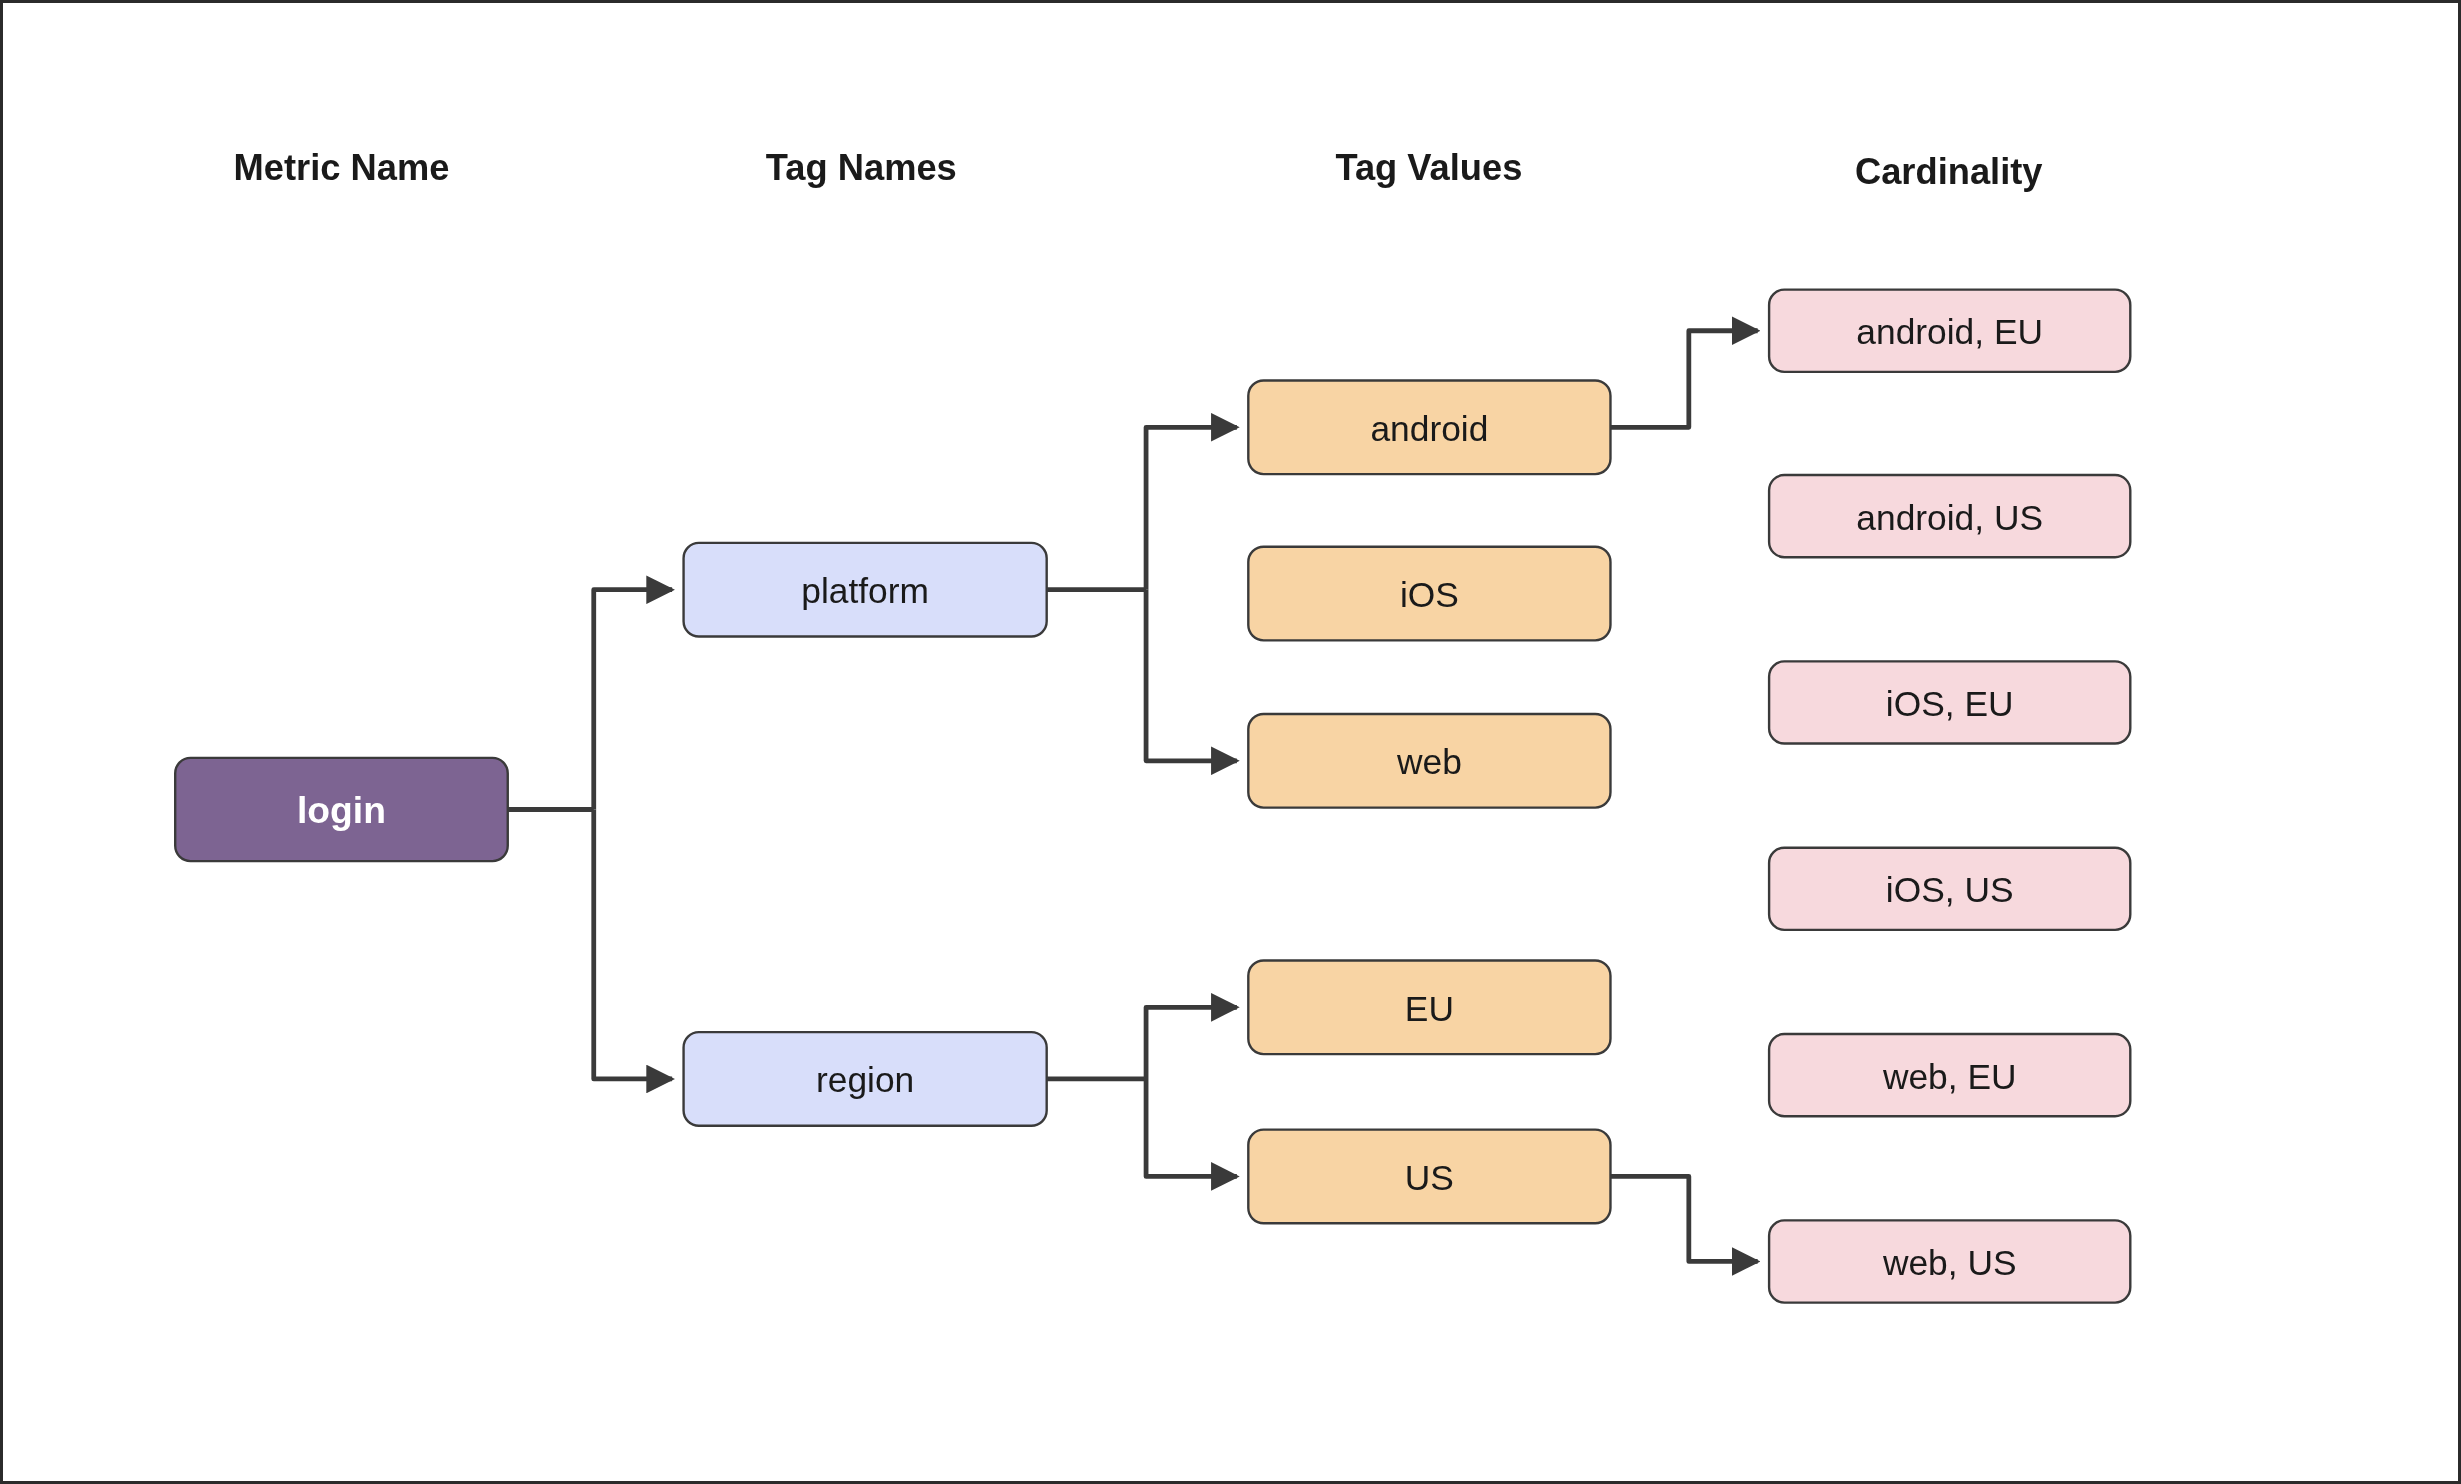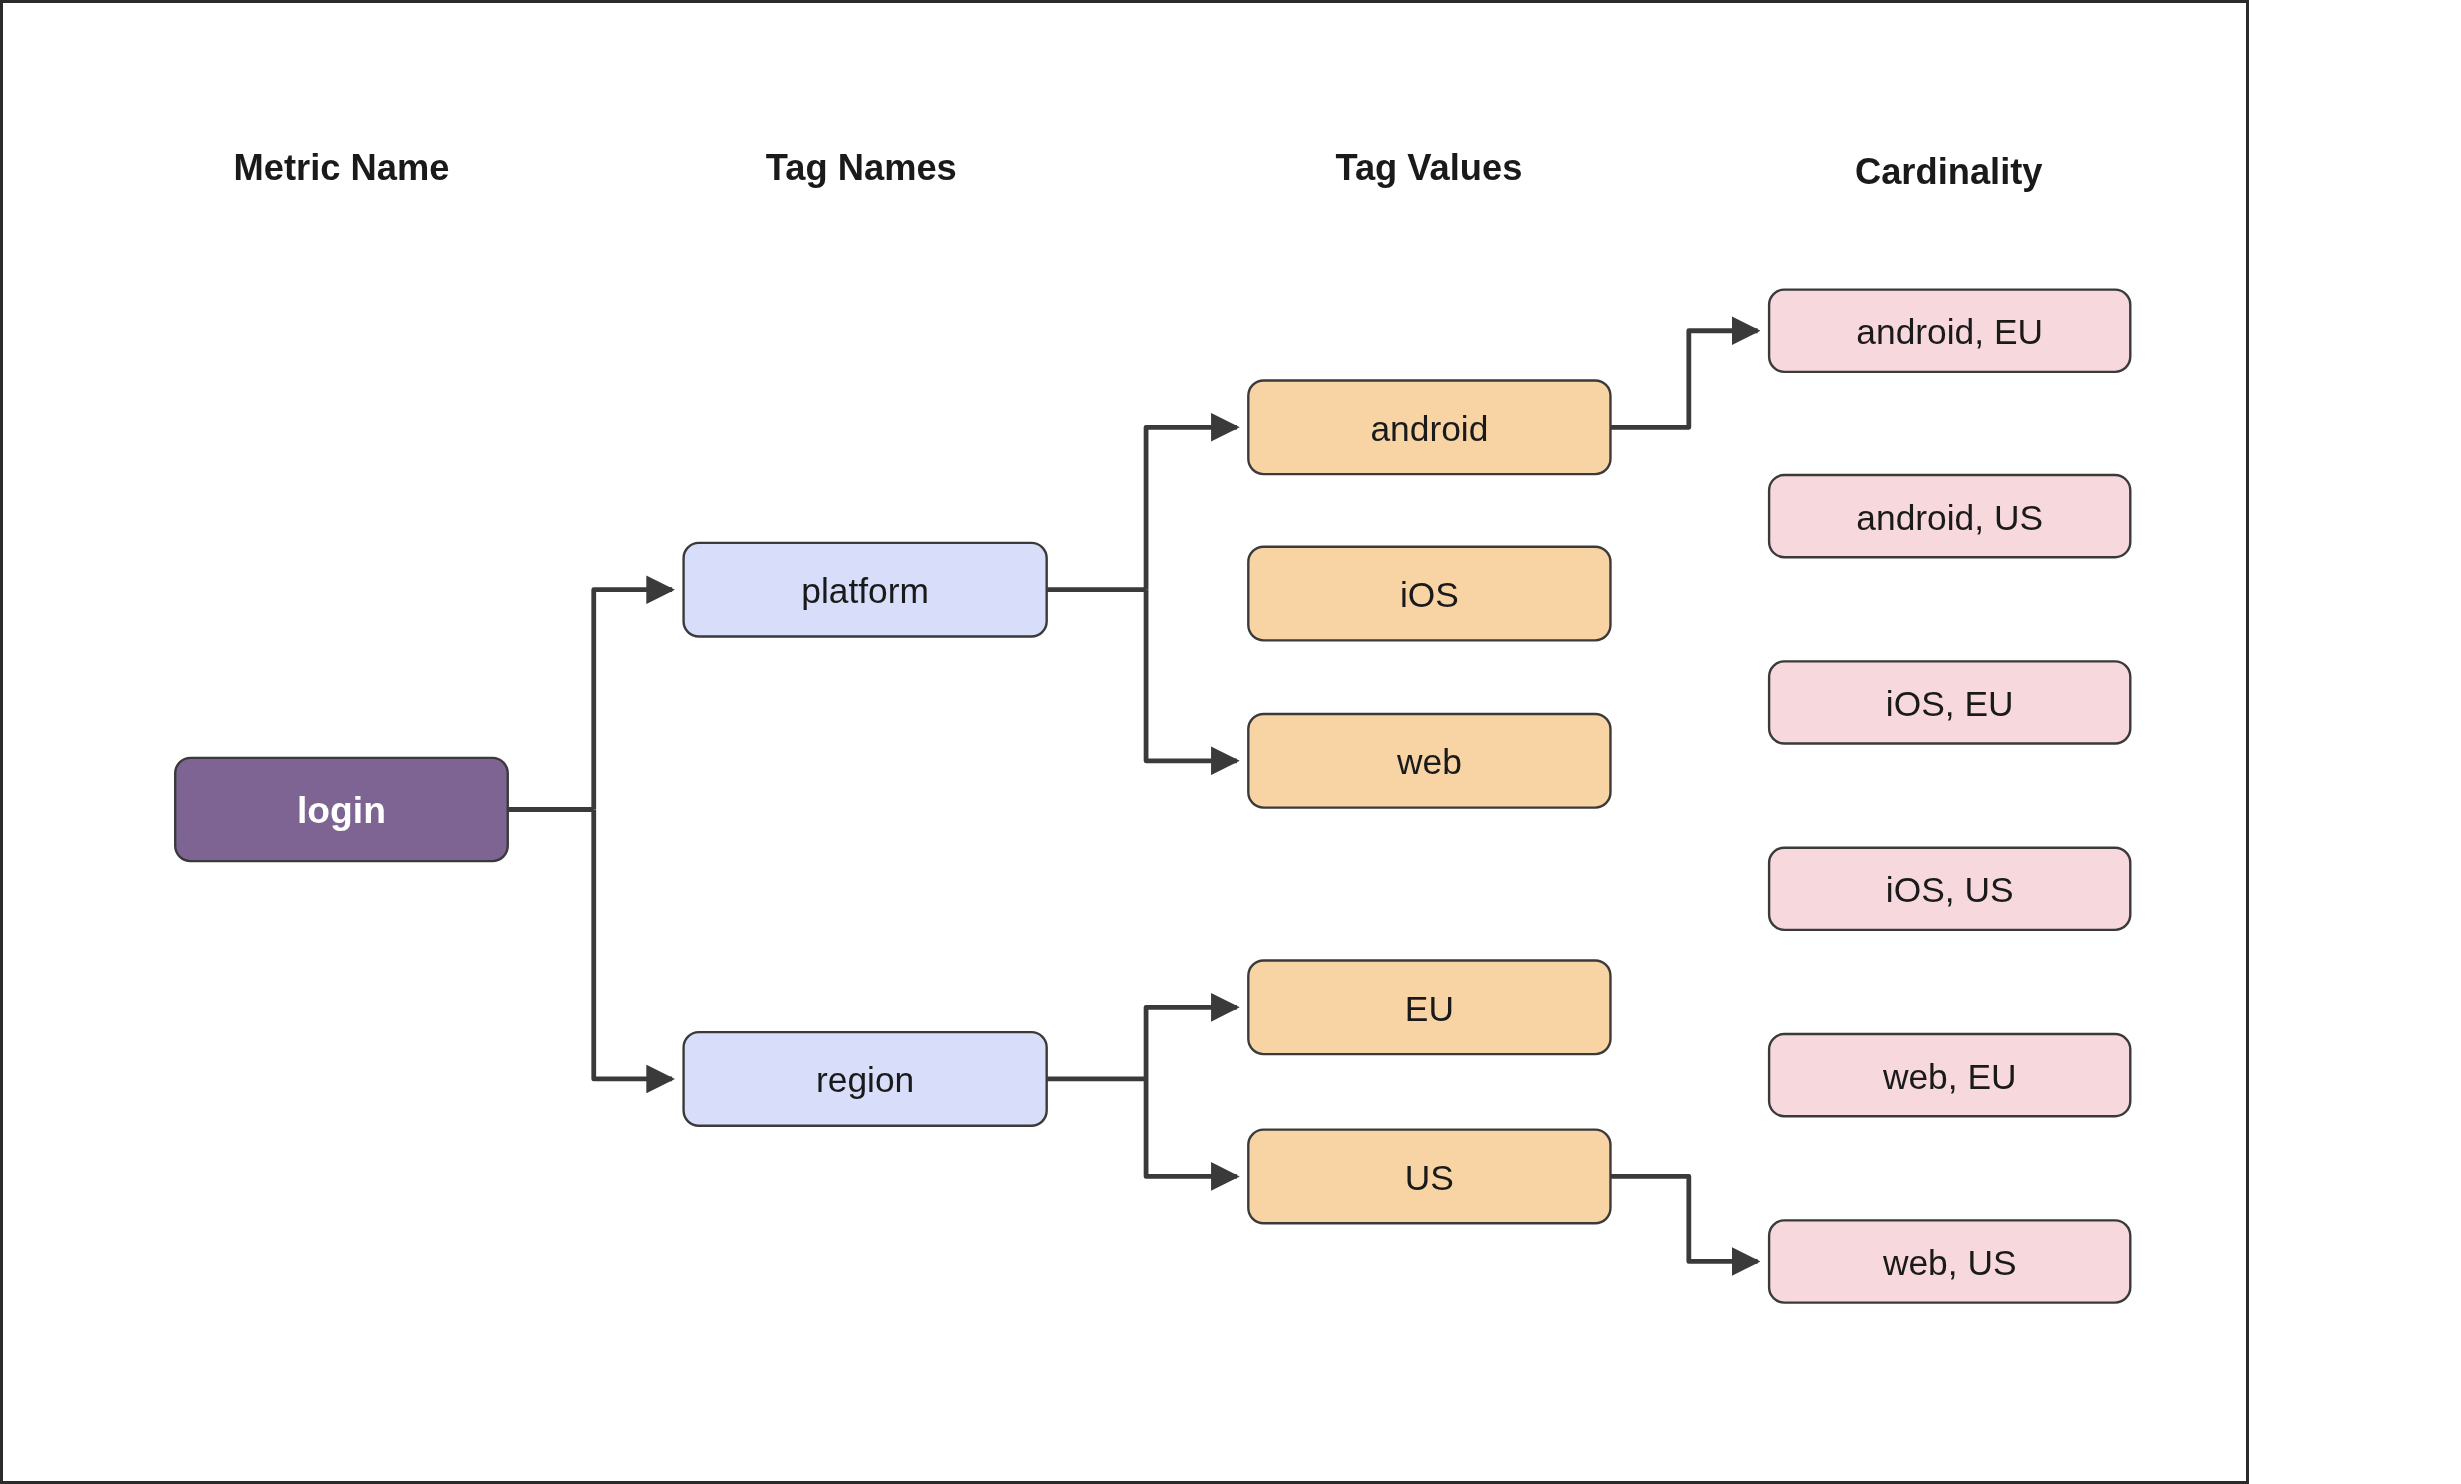--- a/index.html
+++ b/index.html
@@ -10,21 +10,21 @@
   body {
     width: 2461px;
     height: 1484px;
     font-family: "Liberation Sans", sans-serif;
     overflow: hidden;
   }
   #canvas-frame {
     position: absolute;
     left: 0;
     top: 0;
-    width: 2249px;
+    width: 2461px;
     height: 1484px;
     box-sizing: border-box;
     border: 3.8px solid #2b2b2b;
     background: #ffffff;
     text-align: right;
   }
   #diagram-svg {
     position: absolute;
     left: 0;
     top: 0;

